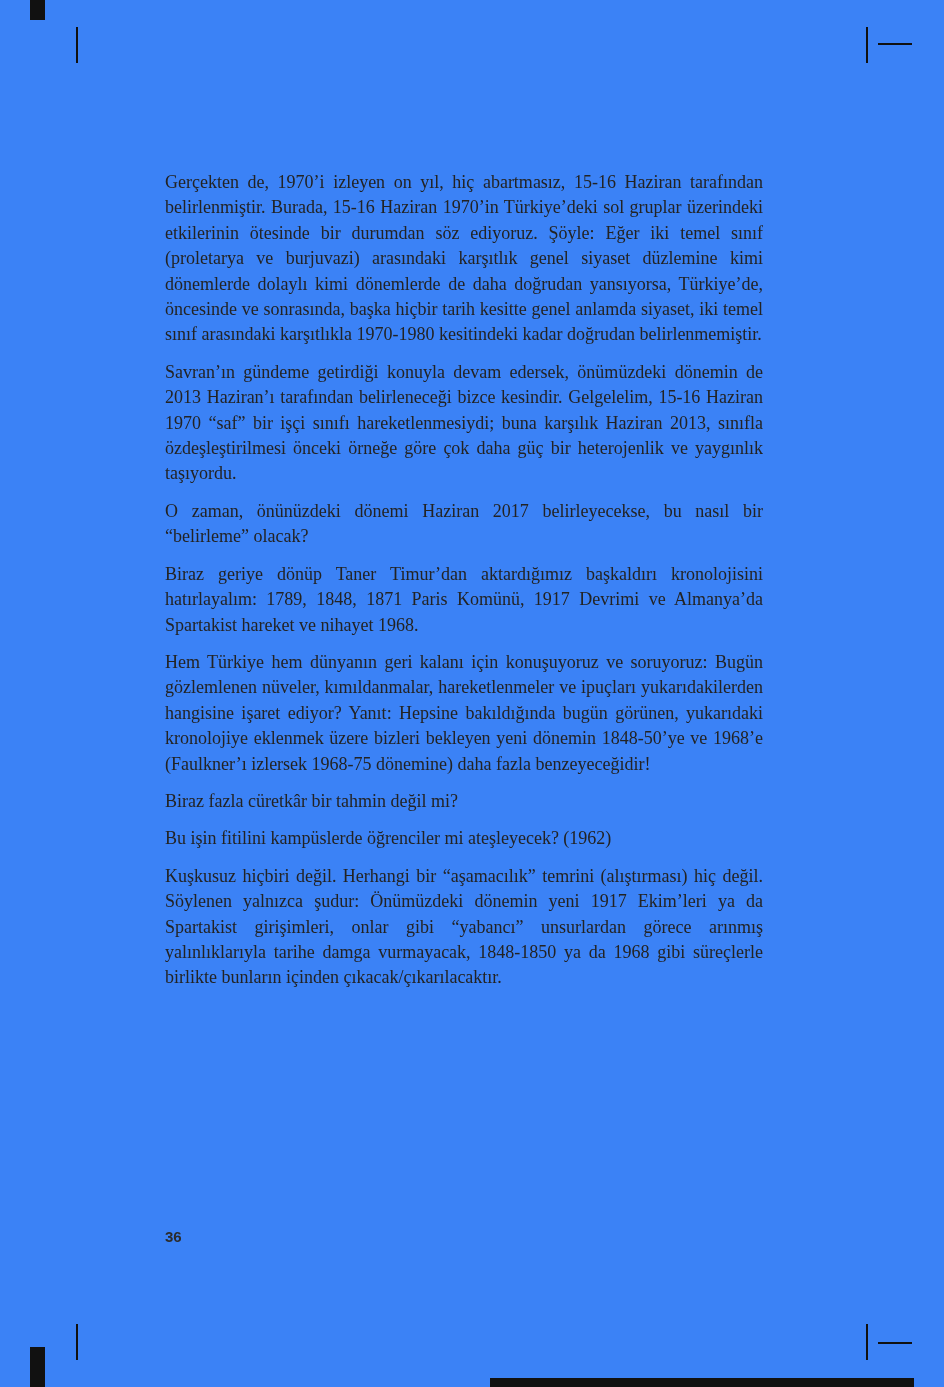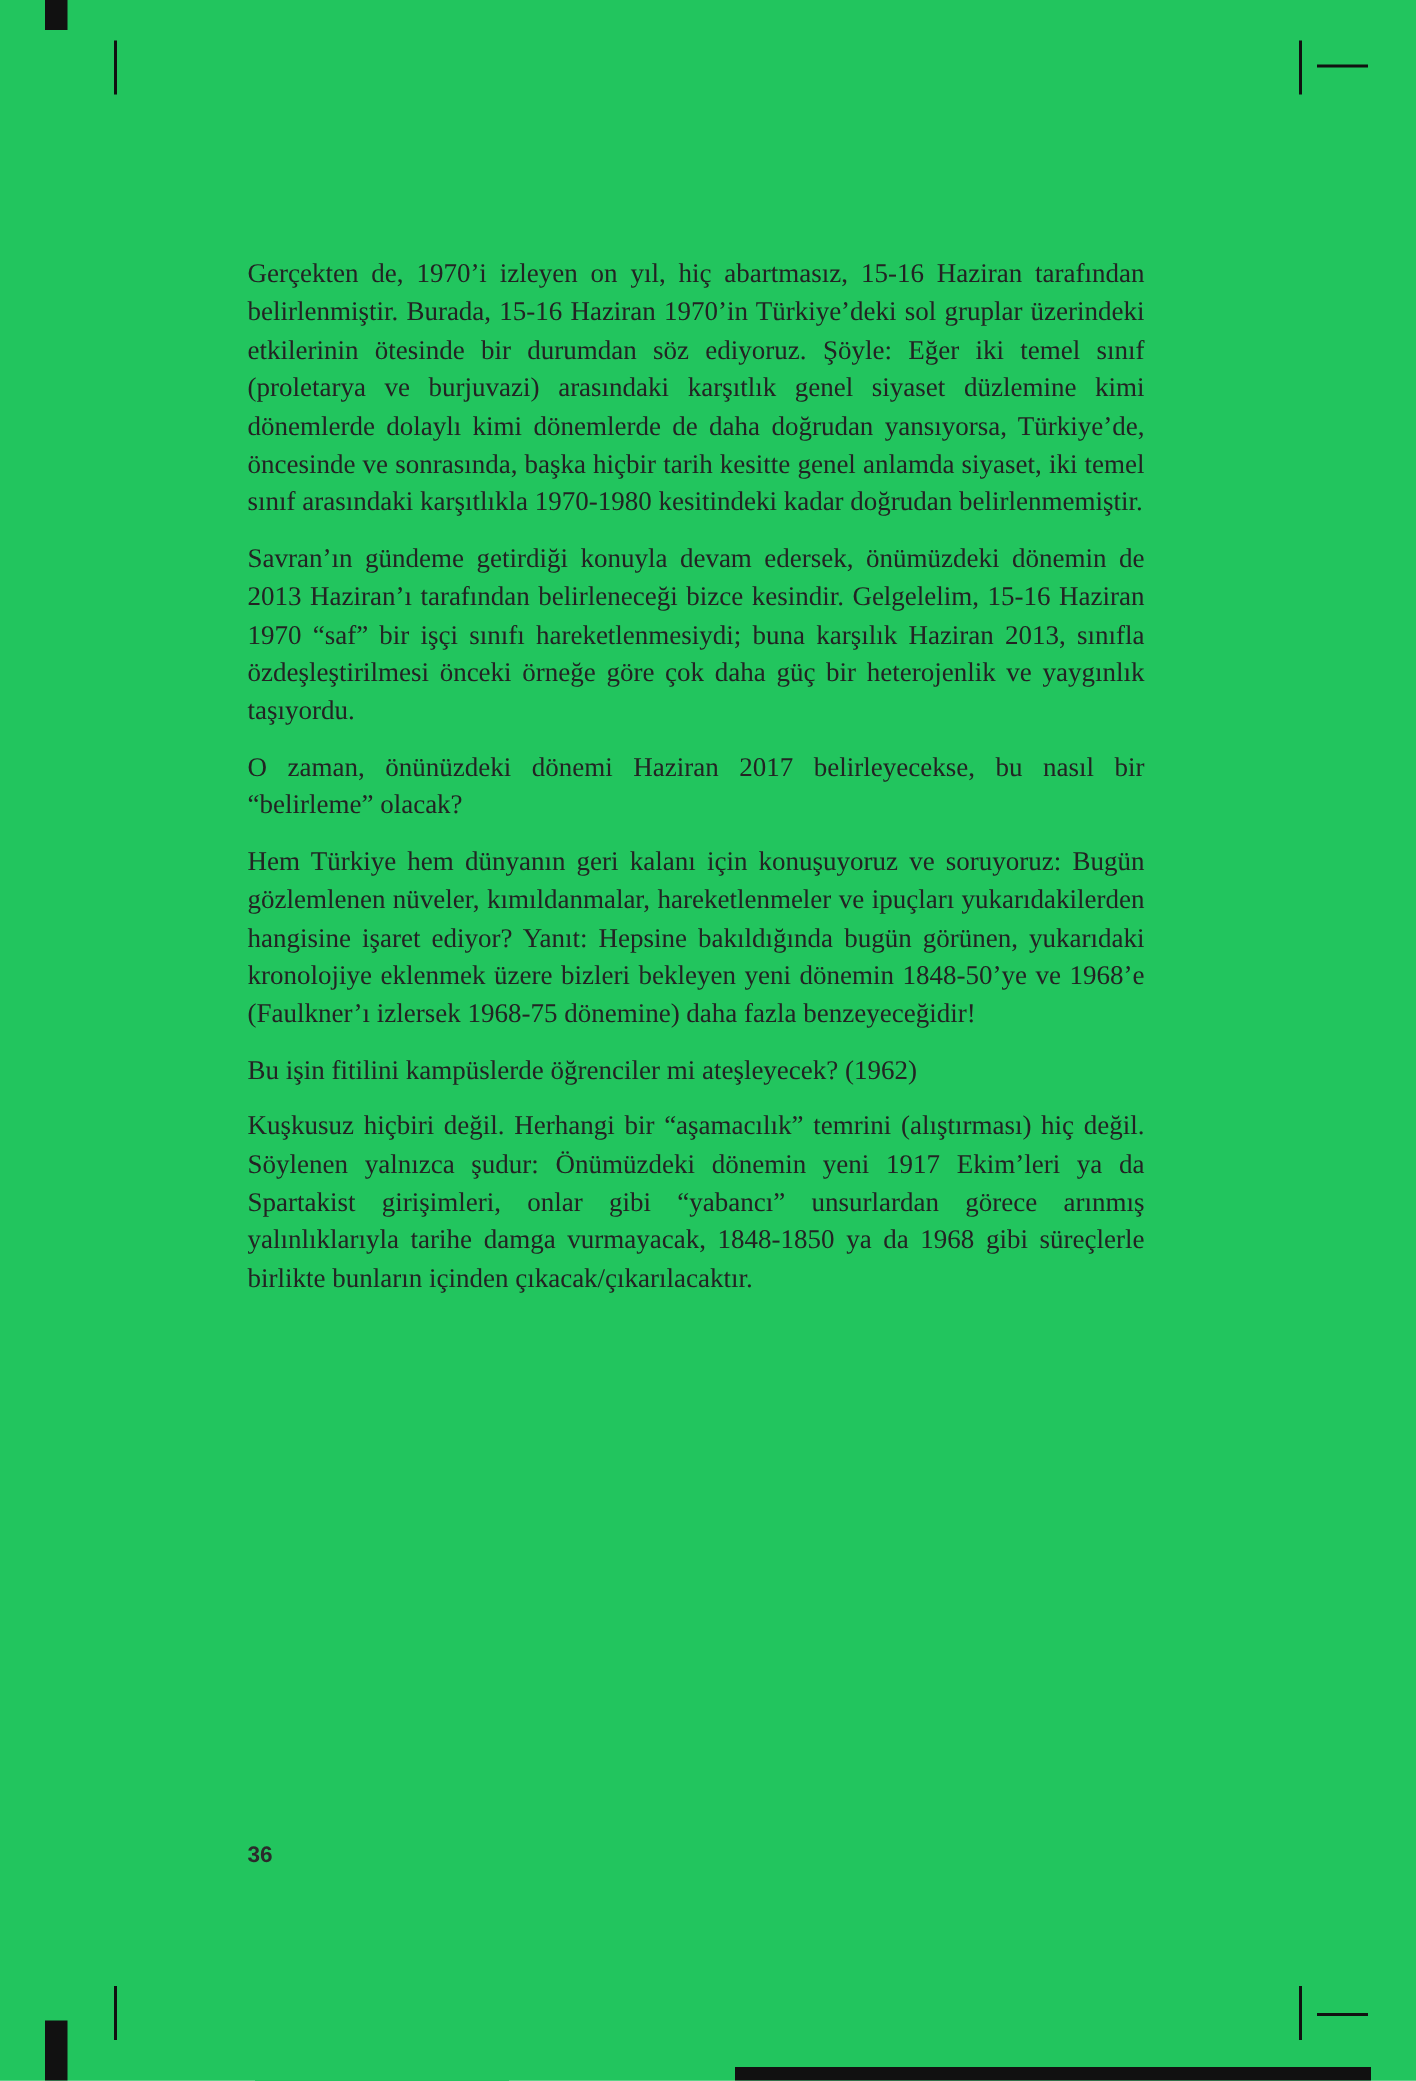--- a/index.html
+++ b/index.html
@@ -8,21 +8,21 @@
     width: 944px;
     height: 1387px;
     background: #ffffff;
     font-family: "Liberation Serif", serif;
     position: relative;
     overflow: hidden;
   }
   .page {
     position: absolute;
     inset: 0;
-    background: #22c55e;
+    background: #3b82f6;
   }
   .text-block {
     position: absolute;
     left: 165px;
     top: 170px;
     width: 598px;
     color: #232323;
     font-size: 18px;
     line-height: 25.4px;
     text-align: justify;
@@ -66,20 +66,22 @@
   <div class="mark crop-tr-h"></div>
   <div class="mark crop-bl-v"></div>
   <div class="mark crop-br-v"></div>
   <div class="mark crop-br-h"></div>
   <div class="mark color-bar-bottom"></div>
 
   <div class="text-block">
     <p>Gerçekten de, 1970’i izleyen on yıl, hiç abartmasız, 15-16 Haziran tarafından belirlenmiştir. Burada, 15-16 Haziran 1970’in Türkiye’deki sol gruplar üzerindeki etkilerinin ötesinde bir durumdan söz ediyoruz. Şöyle: Eğer iki temel sınıf (proletarya ve burjuvazi) arasındaki karşıtlık genel siyaset düzlemine kimi dönemlerde dolaylı kimi dönemlerde de daha doğrudan yansıyorsa, Türkiye’de, öncesinde ve sonrasında, başka hiçbir tarih kesitte genel anlamda siyaset, iki temel sınıf arasındaki karşıtlıkla 1970-1980 kesitindeki kadar doğrudan belirlenmemiştir.</p>
     <p>Savran’ın gündeme getirdiği konuyla devam edersek, önümüzdeki dönemin de 2013 Haziran’ı tarafından belirleneceği bizce kesindir. Gelgelelim, 15-16 Haziran 1970 “saf” bir işçi sınıfı hareketlenmesiydi; buna karşılık Haziran 2013, sınıfla özdeşleştirilmesi önceki örneğe göre çok daha güç bir heterojenlik ve yaygınlık taşıyordu.</p>
     <p>O zaman, önünüzdeki dönemi Haziran 2017 belirleyecekse, bu nasıl bir “belirleme” olacak?</p>
+    <p>Biraz geriye dönüp Taner Timur’dan aktardığımız başkaldırı kronolojisini hatırlayalım: 1789, 1848, 1871 Paris Komünü, 1917 Devrimi ve Almanya’da Spartakist hareket ve nihayet 1968.</p>
     <p>Hem Türkiye hem dünyanın geri kalanı için konuşuyoruz ve soruyoruz: Bugün gözlemlenen nüveler, kımıldanmalar, hareketlenmeler ve ipuçları yukarıdakilerden hangisine işaret ediyor? Yanıt: Hepsine bakıldığında bugün görünen, yukarıdaki kronolojiye eklenmek üzere bizleri bekleyen yeni dönemin 1848-50’ye ve 1968’e (Faulkner’ı izlersek 1968-75 dönemine) daha fazla benzeyeceğidir!</p>
+    <p>Biraz fazla cüretkâr bir tahmin değil mi?</p>
     <p>Bu işin fitilini kampüslerde öğrenciler mi ateşleyecek? (1962)</p>
     <p>Kuşkusuz hiçbiri değil. Herhangi bir “aşamacılık” temrini (alıştırması) hiç değil. Söylenen yalnızca şudur: Önümüzdeki dönemin yeni 1917 Ekim’leri ya da Spartakist girişimleri, onlar gibi “yabancı” unsurlardan görece arınmış yalınlıklarıyla tarihe damga vurmayacak, 1848-1850 ya da 1968 gibi süreçlerle birlikte bunların içinden çıkacak/çıkarılacaktır.</p>
   </div>
 
   <div class="page-number">36</div>
 
 </div>
 
 </body></html>

